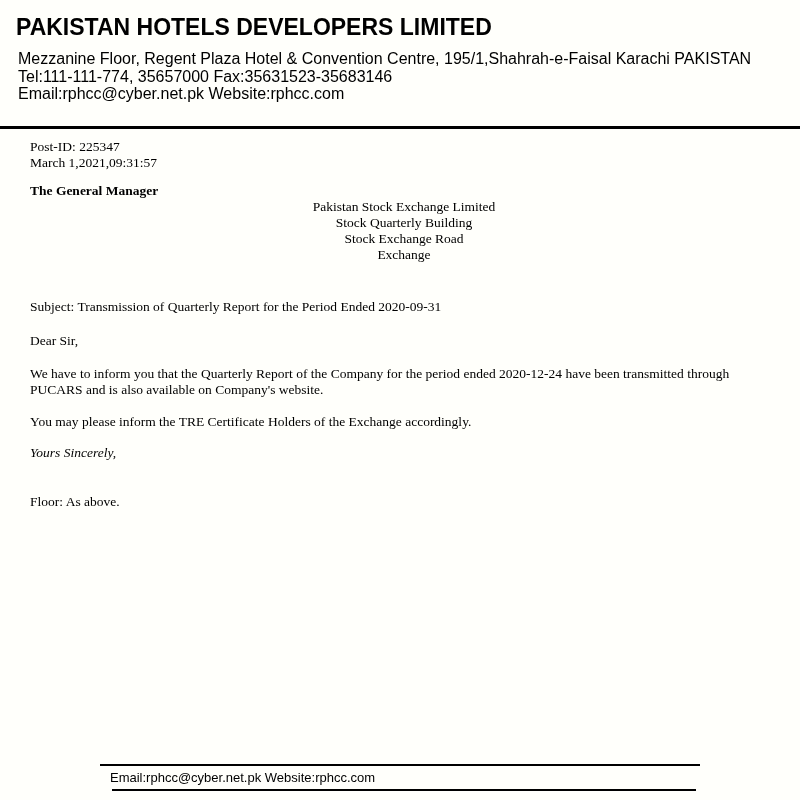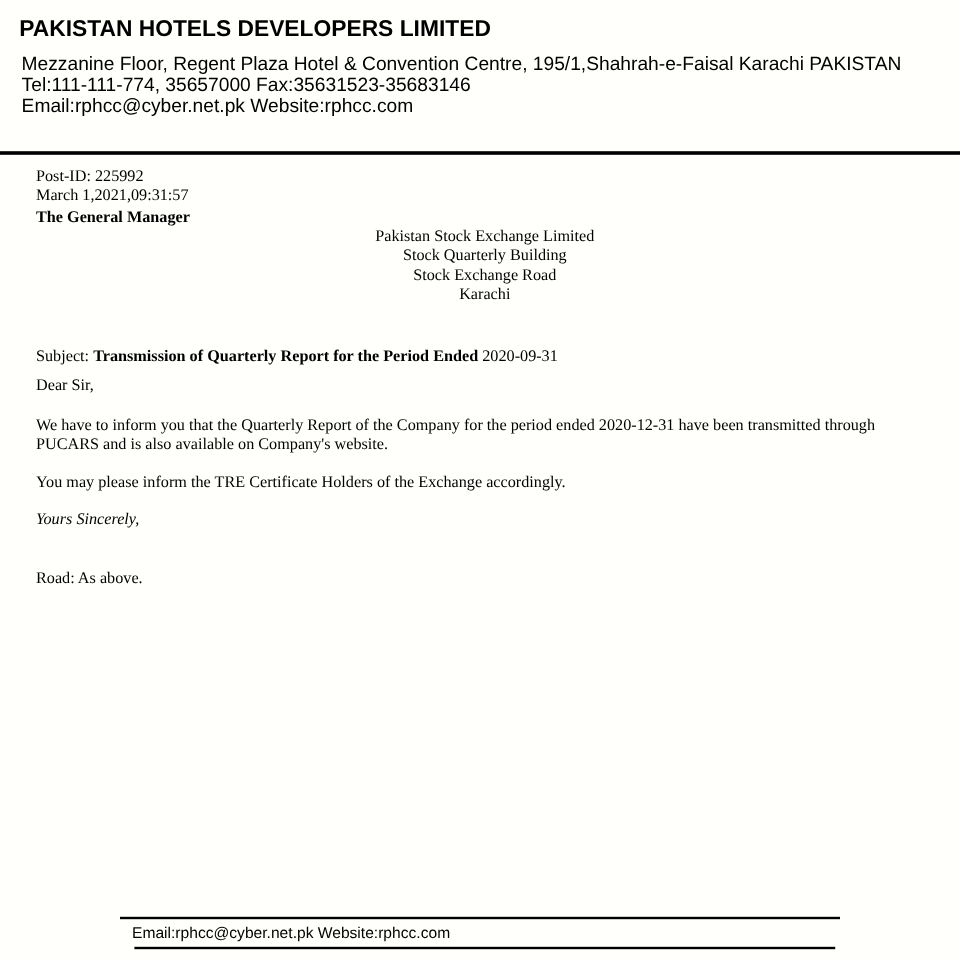--- a/index.html
+++ b/index.html
@@ -14,21 +14,21 @@
 
   
   .letterhead {
     position: absolute;
     top: 14px;
     left: 16px;
     right: 16px;
     font-family: "Liberation Sans", sans-serif;
   }
   .company-name {
-    font-size: 19px;
+    font-size: 23px;
     font-weight: bold;
     letter-spacing: 0px;
     margin-bottom: 9px;
   }
   .letterhead .head-line {
     font-size: 16px;
     line-height: 17.5px;
     padding-left: 2px;
   }
 
@@ -45,28 +45,28 @@
   .letter {
     position: absolute;
     top: 139px;
     left: 30px;
     right: 22px;
     font-family: "Liberation Serif", serif;
     font-size: 13.5px;
     line-height: 16px;
   }
   .meta-line { line-height: 16px; }
-  .recipient { margin-top: 2px; }
+  .recipient { margin-top: 12px; }
   .recipient-title { font-weight: bold; }
   .recipient-line { line-height: 16px; text-align: center; }
 
   .subject-line { margin-top: 36px; font-size: 13.5px; }
-  .subject-bold { font-weight: bold; }
+  .subject-bold { font-weight: normal; }
 
-  .salutation { margin-top: 8px; }
+  .salutation { margin-top: 18px; }
   .para { margin-top: 17px; max-width: 748px; }
   .para2 { margin-top: 16px; }
   .closing { margin-top: 15px; font-style: italic; }
   .enclosure { margin-top: 33px; }
 
   
   .footer-line-top {
     position: absolute;
     top: 764px;
     left: 100px;
@@ -96,40 +96,40 @@
 <div class="letterhead">
   <div class="company-name">PAKISTAN HOTELS DEVELOPERS LIMITED</div>
   <div class="head-line">Mezzanine Floor, Regent Plaza Hotel &amp; Convention Centre, 195/1,Shahrah-e-Faisal Karachi PAKISTAN</div>
   <div class="head-line">Tel:111-111-774, 35657000 Fax:35631523-35683146</div>
   <div class="head-line">Email:rphcc@cyber.net.pk Website:rphcc.com</div>
 </div>
 
 <div class="rule-top"></div>
 
 <div class="letter">
-  <div class="meta-line">Post-ID: 225992</div>
+  <div class="meta-line">Post-ID: 225347</div>
   <div class="meta-line">March 1,2021,09:31:57</div>
 
   <div class="recipient">
     <div class="recipient-title">The General Manager</div>
     <div class="recipient-line">Pakistan Stock Exchange Limited</div>
     <div class="recipient-line">Stock Quarterly Building</div>
     <div class="recipient-line">Stock Exchange Road</div>
-    <div class="recipient-line">Karachi</div>
+    <div class="recipient-line">Exchange</div>
   </div>
 
   <div class="subject-line">
     <span>Subject: </span><span class="subject-bold">Transmission of Quarterly Report for the Period Ended</span><span> 2020-09-31</span>
   </div>
 
   <div class="salutation">Dear Sir,</div>
 
-  <div class="para">We have to inform you that the Quarterly Report of the Company for the period ended 2020-12-31 have been transmitted through PUCARS and is also available on Company's website.</div>
+  <div class="para">We have to inform you that the Quarterly Report of the Company for the period ended 2020-12-24 have been transmitted through PUCARS and is also available on Company's website.</div>
   <div class="para para2">You may please inform the TRE Certificate Holders of the Exchange accordingly.</div>
 
   <div class="closing">Yours Sincerely,</div>
 
-  <div class="enclosure">Road: As above.</div>
+  <div class="enclosure">Floor: As above.</div>
 </div>
 
 <div class="footer-line-top"></div>
 <div class="footer-text">Email:rphcc@cyber.net.pk Website:rphcc.com</div>
 <div class="footer-line-bottom"></div>
 
 </body></html>

